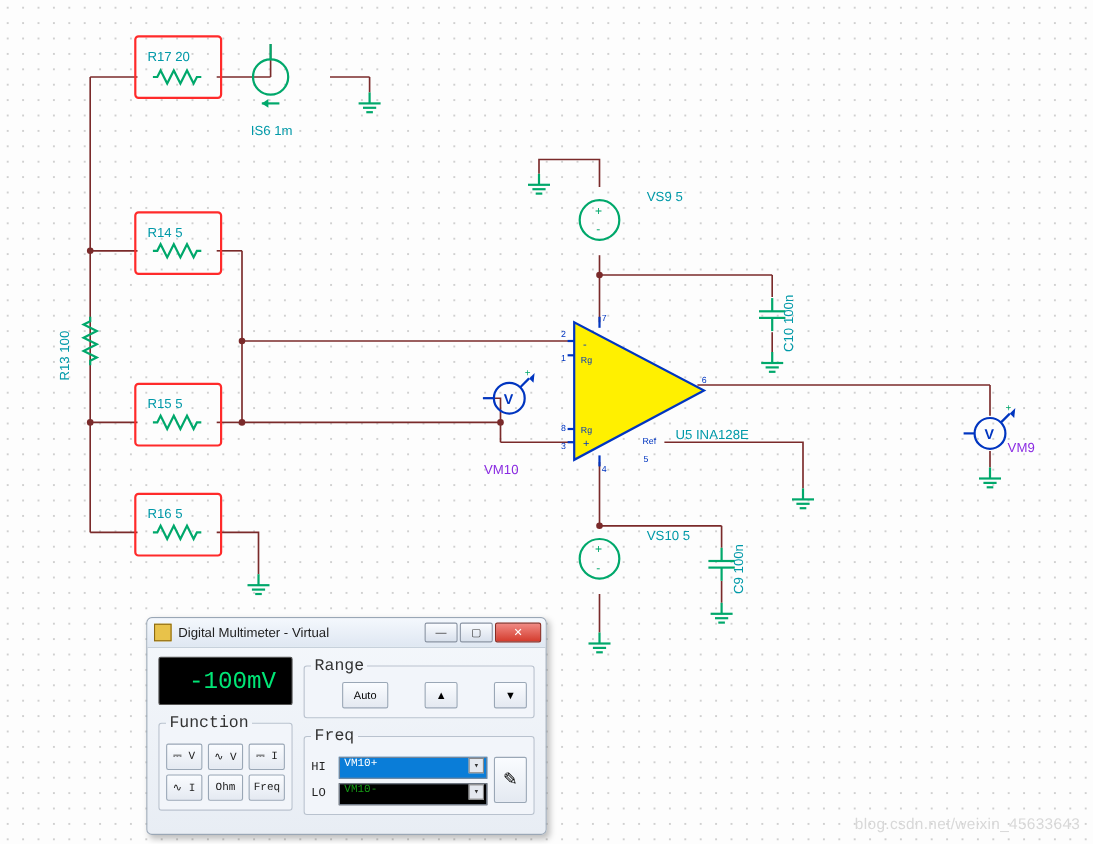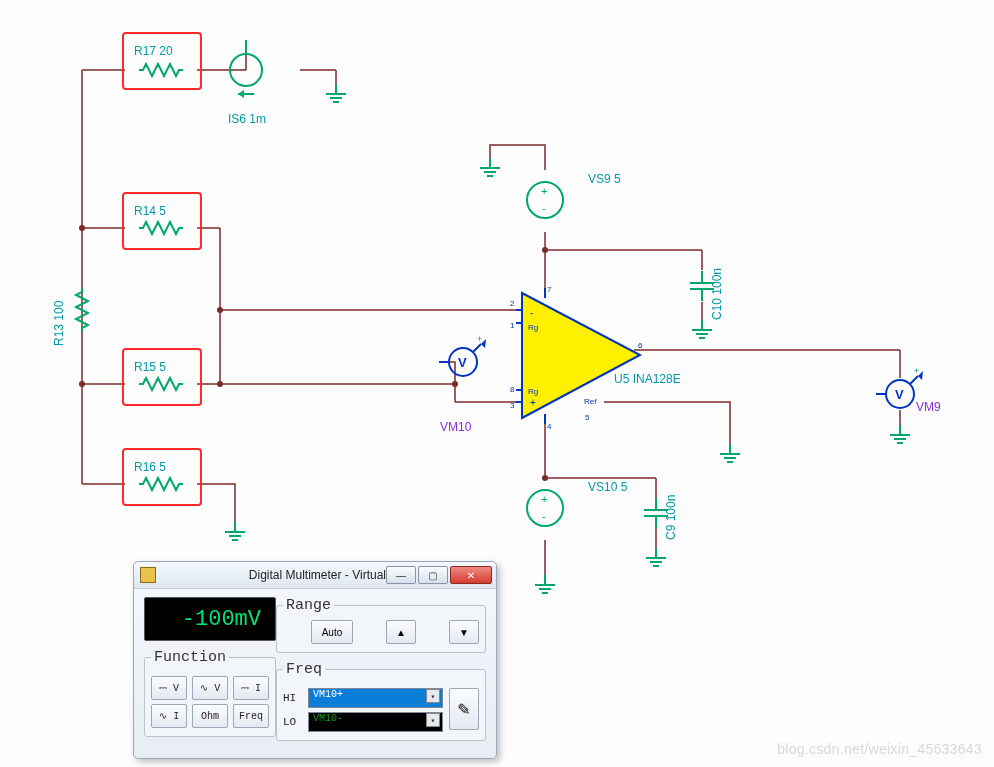--- a/index.html
+++ b/index.html
@@ -65,41 +65,42 @@
     border-top-left-radius: 5px;
     border-top-right-radius: 5px;
   }
   .dmm-titlebar .ico {
     width: 14px; height: 14px;
     background: #e8c24a;
     border: 1px solid #8c6a12;
     margin-right: 6px;
     position: relative;
   }
-  .dmm-title { font-size: 12px; color: #222; flex: 1; text-align: right; }
+  .dmm-title { font-size: 12px; color: #222; flex: 1; }
   .winbtns { display: flex; gap: 2px; }
   .winbtn {
     width: 28px; height: 16px;
     display: flex; align-items:center; justify-content:center;
     font-size: 10px;
     border: 1px solid #8a94a3;
     border-radius: 2px;
     background: linear-gradient(#fafcff,#d8e0ec);
     color: #333;
   }
   .winbtn.close {
     background: linear-gradient(#f08a84,#d43c2e);
     color: #fff;
     border-color: #8a2a20;
     width: 40px;
   }
 
   .dmm-body {
     padding: 8px 10px;
     display: flex;
+    gap: 10px;
   }
   .dmm-left { flex: 1.2; }
   .dmm-right { flex: 1; }
   .lcd {
     background: #000;
     height: 42px;
     display: flex;
     align-items:center;
     justify-content:flex-end;
     padding-right: 14px;
@@ -363,21 +364,21 @@
 <div class="label" style="left:134px; top:44px">R17 20</div>
 <div class="label" style="left:134px; top:204px">R14 5</div>
 <div class="label" style="left:134px; top:360px">R15 5</div>
 <div class="label" style="left:134px; top:460px">R16 5</div>
 <div class="label" style="left:52px; top:346px; transform: rotate(-90deg); transform-origin:left top">R13 100</div>
 <div class="label" style="left:228px; top:112px">IS6 1m</div>
 <div class="label" style="left:588px; top:172px">VS9 5</div>
 <div class="label" style="left:588px; top:480px">VS10 5</div>
 <div class="label" style="left:710px; top:320px; transform: rotate(-90deg); transform-origin:left top">C10 100n</div>
 <div class="label" style="left:664px; top:540px; transform: rotate(-90deg); transform-origin:left top">C9 100n</div>
-<div class="label" style="left:614px; top:372px">U5 INA128E</div>
+<div class="label" style="left:614px; top:388px">U5 INA128E</div>
 <div class="label purple" style="left:440px; top:420px">VM10</div>
 <div class="label purple" style="left:916px; top:400px">VM9</div>
 
 <div class="dmm">
   <div class="dmm-titlebar">
     <div class="ico"></div>
     <div class="dmm-title">Digital Multimeter - Virtual</div>
     <div class="winbtns">
       <div class="winbtn">—</div>
       <div class="winbtn">▢</div>

